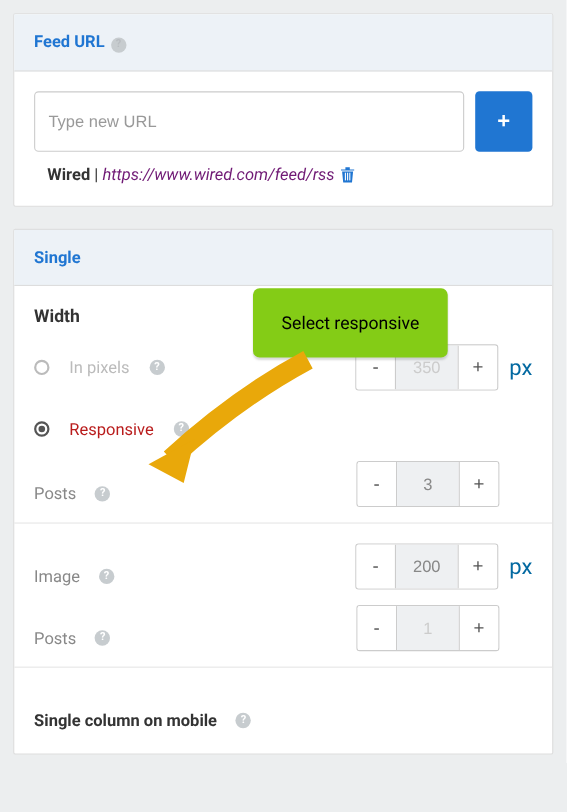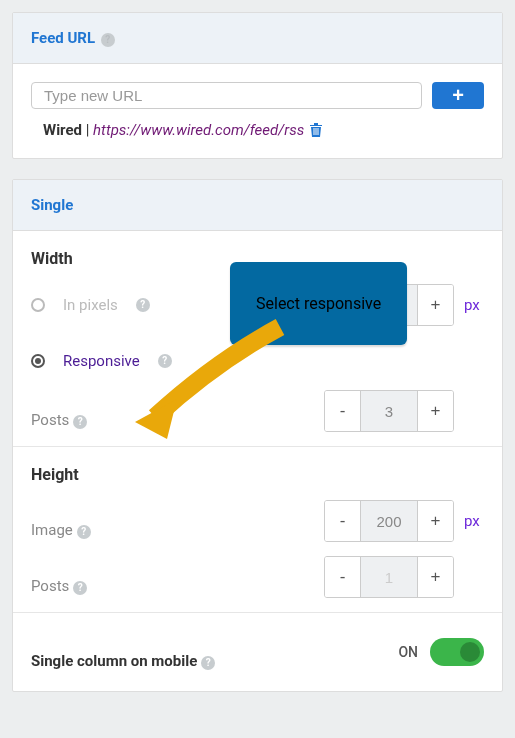--- a/index.html
+++ b/index.html
@@ -36,21 +36,21 @@
     .url-row {
       display: flex;
       gap: 10px;
       align-items: stretch;
       margin-bottom: 12px;
     }
     .url-input {
       flex: 1;
       border: 1px solid #ccc;
       border-radius: 4px;
-      padding: 4px 12px;
+      padding: 18px 12px;
       font-size: 15px;
       color: #555;
       outline: none;
     }
     .url-input::placeholder { color: #999; }
     .add-btn {
       width: 52px;
       background: #2076d2;
       border: none;
       border-radius: 4px;
@@ -86,22 +86,22 @@
       align-items: center;
       justify-content: space-between;
       margin-bottom: 14px;
       min-height: 42px;
     }
     .row.last { margin-bottom: 0; }
     .label {
       color: #888;
       font-size: 15px;
       display: flex;
-      align-items: flex-end;
-      gap: 4px;
+      align-items: center;
+      gap: 17px;
       margin-top: 17px;
     }
     .label.bold { color: #333; font-weight: 700; }
     .help {
       display: inline-flex;
       align-items: center;
       justify-content: center;
       width: 14px; height: 14px;
       border-radius: 50%;
       background: #c7cccf;
@@ -126,21 +126,21 @@
     }
     .radio-dot.unsel { border-color: #bbb; }
     .radio-dot.sel { border-color: #555; }
     .radio-dot.sel::after {
       content: "";
       width: 6px; height: 6px;
       border-radius: 50%;
       background: #555;
     }
     .radio.disabled .radio-text { color: #bbb; }
-    .radio-text { color: #4c1d95; font-size: 15px; }
+    .radio-text { color: #b91c1c; font-size: 15px; }
     .stepper {
       display: flex;
       align-items: center;
     }
     .stepper-group {
       display: flex;
       border: 1px solid #ccc;
       border-radius: 3px;
       overflow: hidden;
     }
@@ -159,22 +159,22 @@
       background: #eef0f2;
       border: none;
       text-align: center;
       font-size: 15px;
       color: #888;
       outline: none;
     }
     .step-val.dim { color: #ccc; }
     .unit {
       margin-left: 10px;
-      color: #6d28d9;
-      font-size: 15px;
+      color: #0369a1;
+      font-size: 20px;
       min-width: 20px;
     }
     hr.sep {
       border: none;
       border-top: 1px solid #e6e6e6;
       margin: 12px -18px 18px -18px;
     }
     .toggle-row {
       display: flex;
       align-items: center;
@@ -195,23 +195,23 @@
       content: "";
       position: absolute;
       right: 4px; top: 4px;
       width: 20px; height: 20px;
       border-radius: 50%;
       background: #2a8a37;
     }
     .callout {
       position: absolute;
       left: 230px; top: 262px;
-      background: #0369a1;
+      background: #84cc16;
       color: #000;
-      padding: 32px 26px;
+      padding: 22px 26px;
       border-radius: 6px;
       font-size: 16px;
       box-shadow: 0 2px 2px rgba(0,0,0,0.15);
     }
     .arrow-svg {
       position: absolute;
       left: 125px;
       top: 302px;
     }
     
@@ -291,21 +291,20 @@
           <button class="step-btn">-</button>
           <input class="step-val" readonly="" value="3" style="">
           <button class="step-btn">+</button>
         </div>
         <span class="unit">&nbsp;</span>
       </div>
     </div>
 
     <hr class="sep">
 
-    <div class="section-title">Height</div>
 
     <div class="row">
       <div class="label">
         <span>Image</span>
         <span class="help">?</span>
       </div>
       <div class="stepper">
         <div class="stepper-group">
           <button class="step-btn">-</button>
           <input class="step-val" readonly="" value="200" style="">
@@ -329,24 +328,20 @@
         <span class="unit">&nbsp;</span>
       </div>
     </div>
 
     <hr class="sep">
 
     <div class="row last">
       <div class="label bold">
         <span>Single column on mobile</span>
         <span class="help">?</span>
-      </div>
-      <div class="toggle-row">
-        <span class="toggle-on-text">ON</span>
-        <div class="toggle"></div>
       </div>
     </div>
 
   </div>
 </div>
 
 <div class="callout">
   <span>Select responsive</span>
 </div>
 

